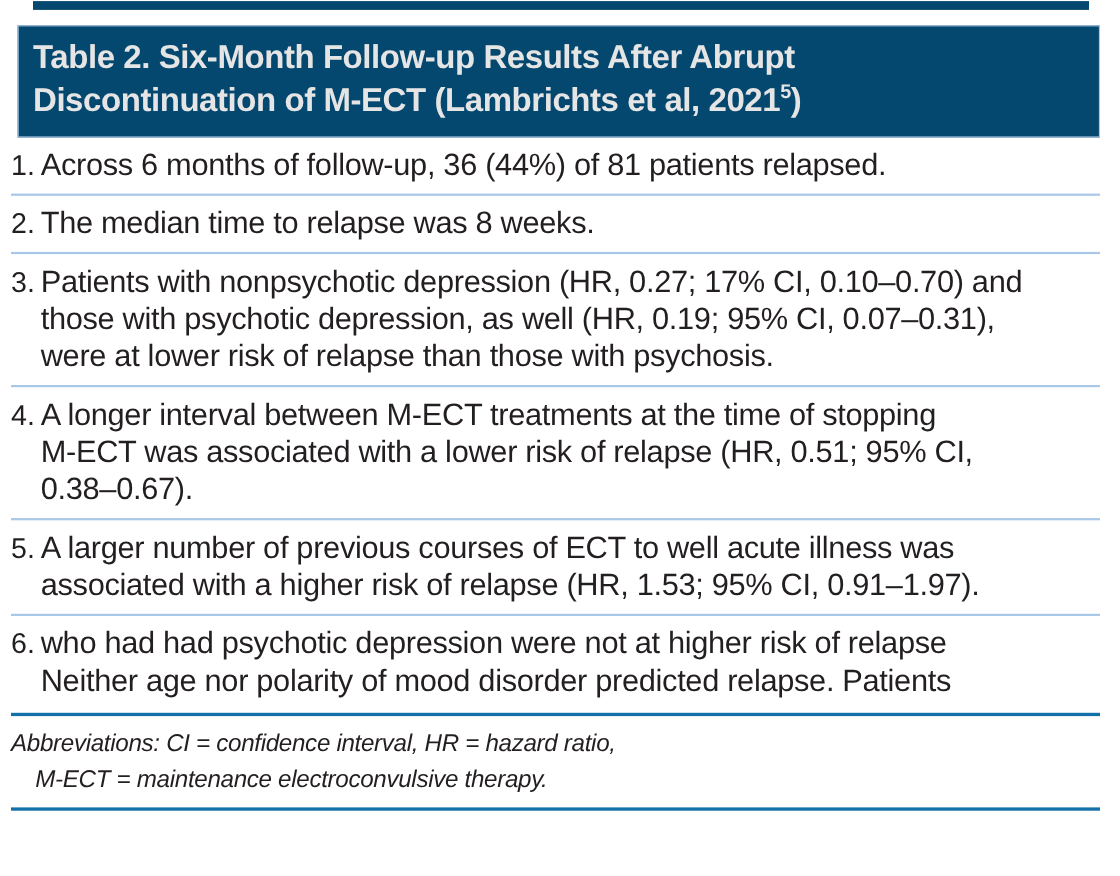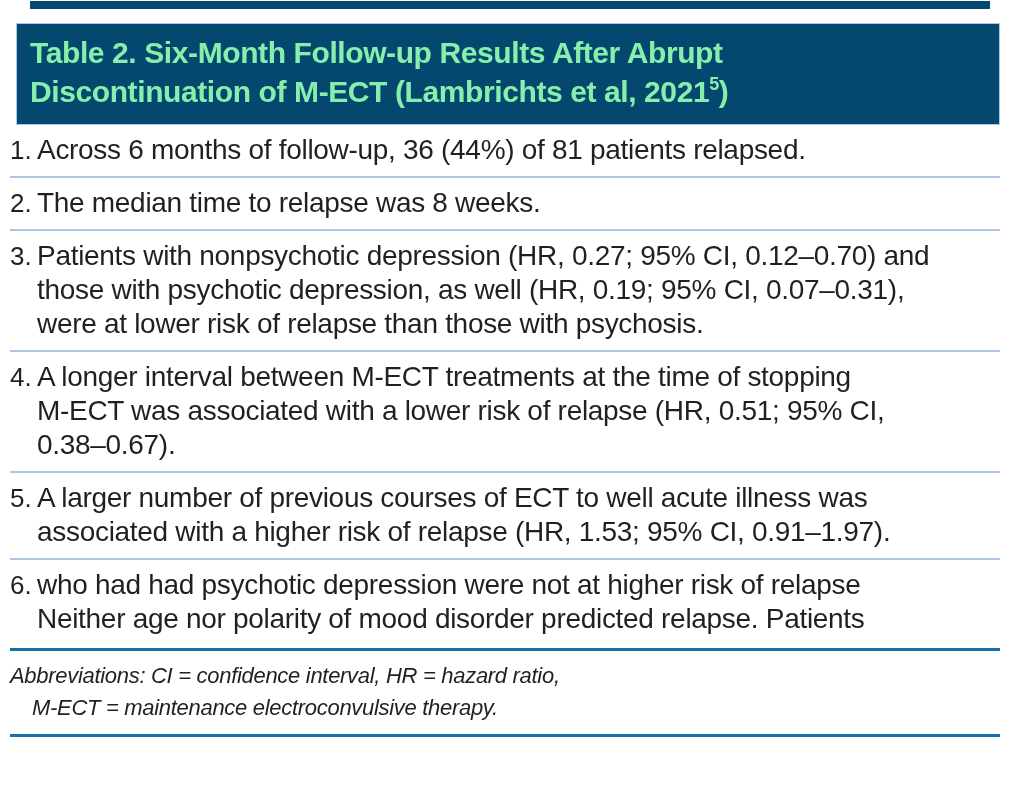--- a/index.html
+++ b/index.html
@@ -13,21 +13,21 @@
   }
   .top-rule{
     position:absolute;top:1px;left:30px;right:28px;height:8px;
     background:var(--navy);
   }
   .header{
     position:absolute;top:23px;left:16px;width:984px;height:102px;
     box-sizing:border-box;
     background:var(--navy);
     border:1px solid var(--light-border);
-    color:#86efac;
+    color:#e5e5e5;
     padding:9px 10px 0 13px;
   }
   .title-line{
     font-weight:bold;
     font-size:30px;
     line-height:39px;
     letter-spacing:-0.4px;
     white-space:nowrap;
   }
   .title-line sup{
@@ -104,21 +104,21 @@
       <div class="num">2.</div>
       <div class="lines">
         <div class="ln">The median time to relapse was 8 weeks.</div>
       </div>
     </div>
     <div class="divider"></div>
 
     <div class="item">
       <div class="num">3.</div>
       <div class="lines">
-        <div class="ln">Patients with nonpsychotic depression (HR, 0.27; 95% CI, 0.12–0.70) and</div>
+        <div class="ln">Patients with nonpsychotic depression (HR, 0.27; 17% CI, 0.10–0.70) and</div>
         <div class="ln">those with psychotic depression, as well (HR, 0.19; 95% CI, 0.07–0.31),</div>
         <div class="ln">were at lower risk of relapse than those with psychosis.</div>
       </div>
     </div>
     <div class="divider"></div>
 
     <div class="item">
       <div class="num">4.</div>
       <div class="lines">
         <div class="ln">A longer interval between M-ECT treatments at the time of stopping</div>

